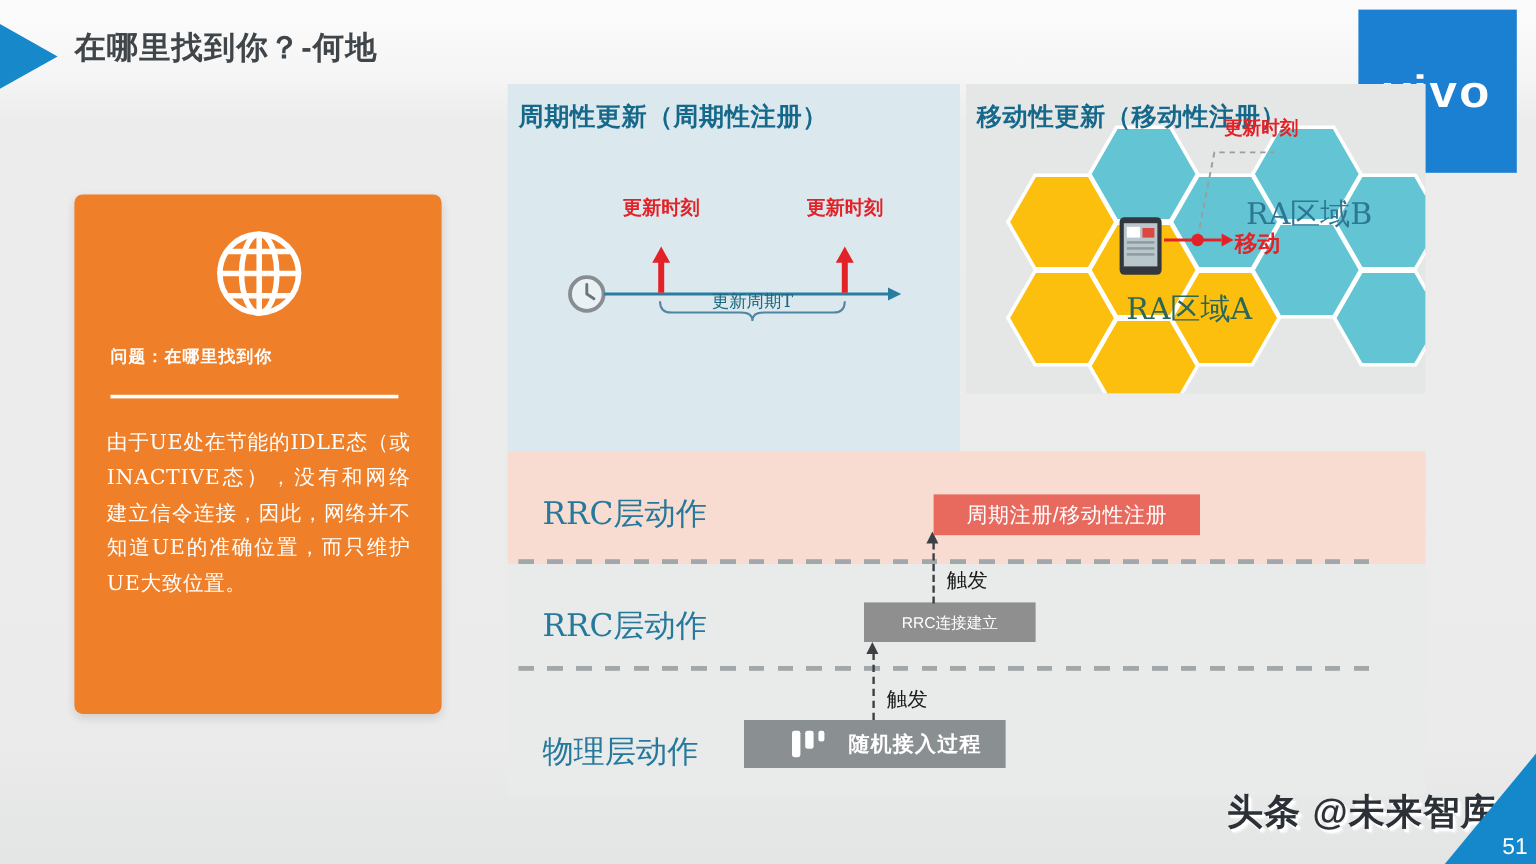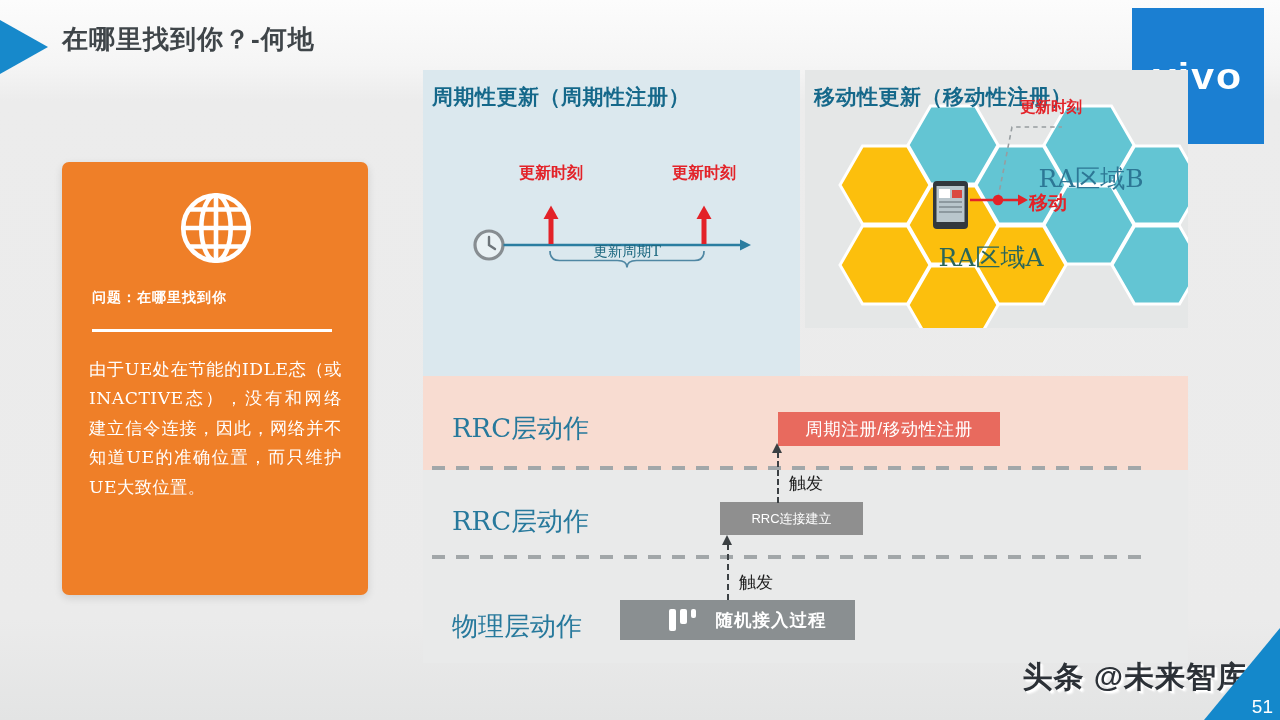--- a/index.html
+++ b/index.html
@@ -105,21 +105,21 @@
     position: absolute; left: 778px; top: 412px; width: 222px; height: 34px;
     background: #e86a5e; color: #fff; font-size: 17.5px;
     display: flex; align-items: center; justify-content: center; letter-spacing: 0.5px;
   }
   .rrc-box {
     position: absolute; left: 720px; top: 502px; width: 143px; height: 33px;
     background: #8f8f8f; color: #fff; font-size: 13px;
     display: flex; align-items: center; justify-content: center;
   }
   .phy-box {
-    position: absolute; left: 620px; top: 600px; width: 235px; height: 40px;
+    position: absolute; left: 620px; top: 600px; width: 218px; height: 40px;
     background: #8a8f91; color: #fff; font-size: 17.5px; font-weight: bold;
     display: flex; align-items: center; justify-content: center; gap: 20px; letter-spacing: 1px; padding-left: 20px;
   }
   .bars { display: inline-flex; align-items: flex-start; gap: 4px; height: 22px; }
   .bars i { display: block; background: #fff; border-radius: 2px; width: 7px; }
   .bars i:nth-child(1) { height: 22px; }
   .bars i:nth-child(2) { height: 15px; }
   .bars i:nth-child(3) { height: 9px; width: 5px; }
 
   .vdash { position: absolute; width: 0; border-left: 2px dashed #3b4043; }

